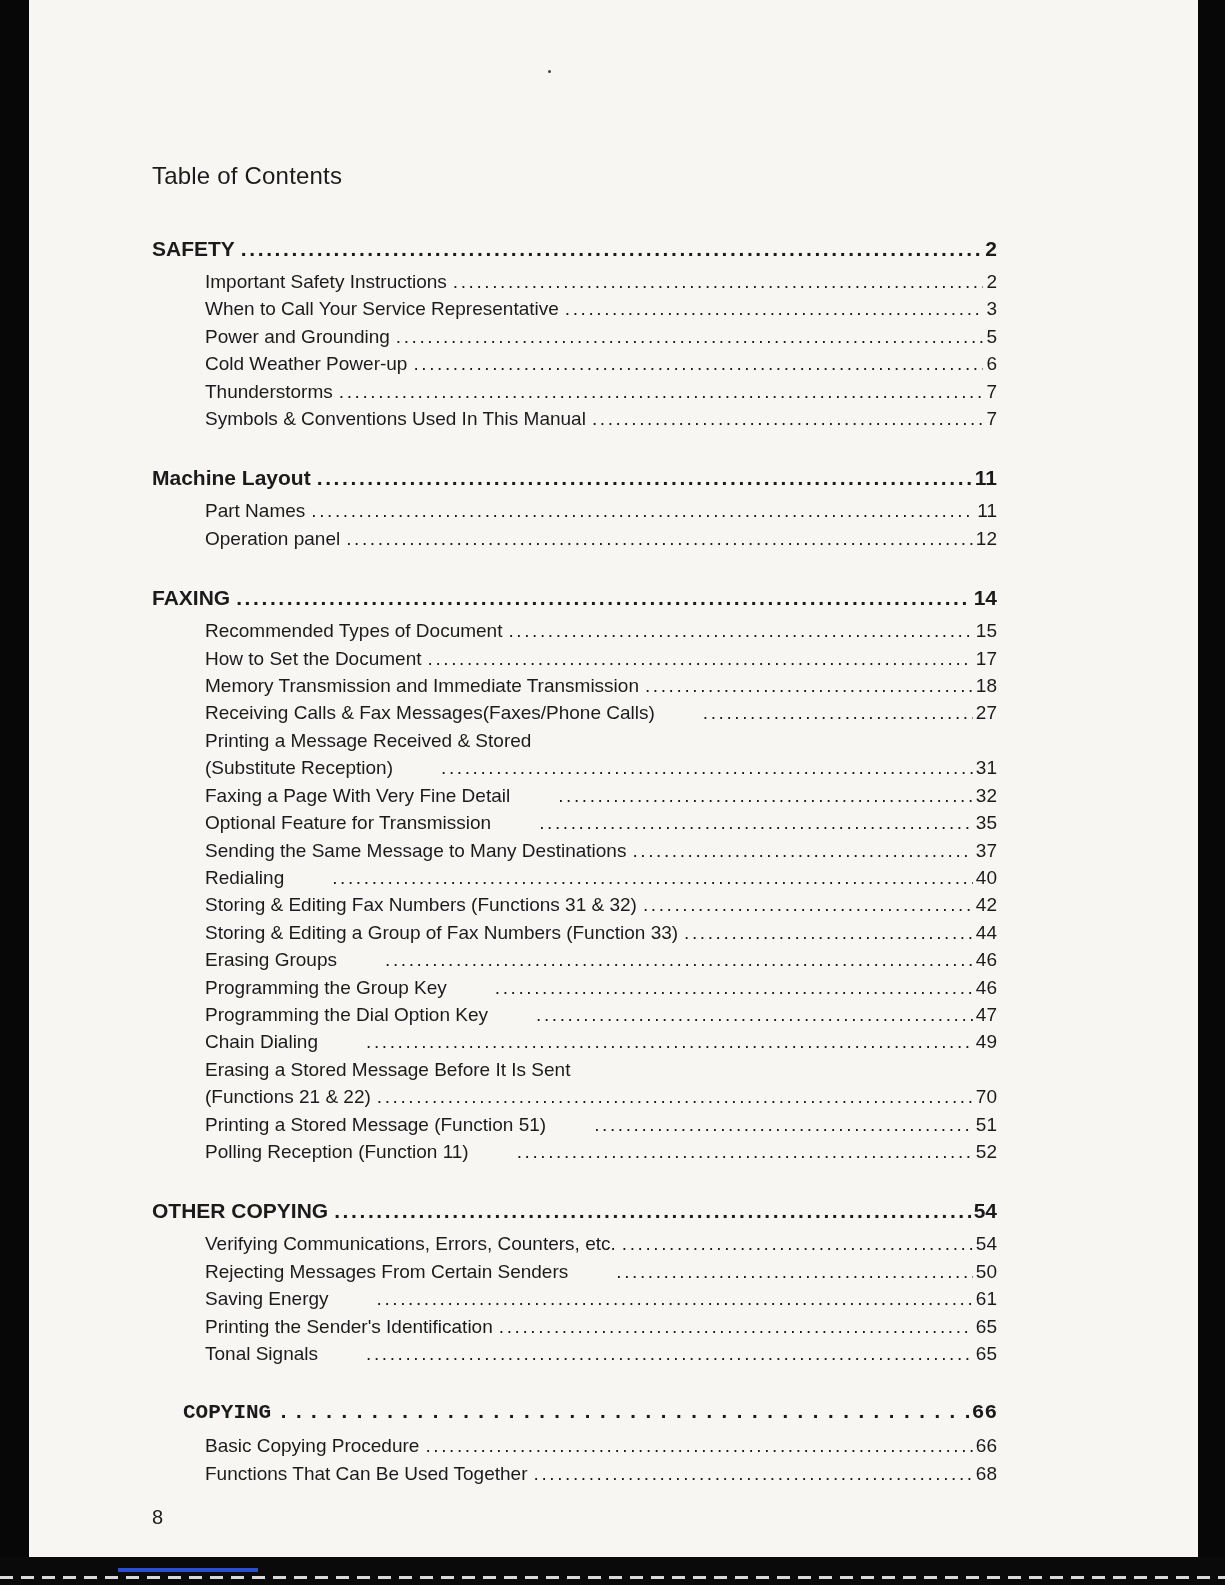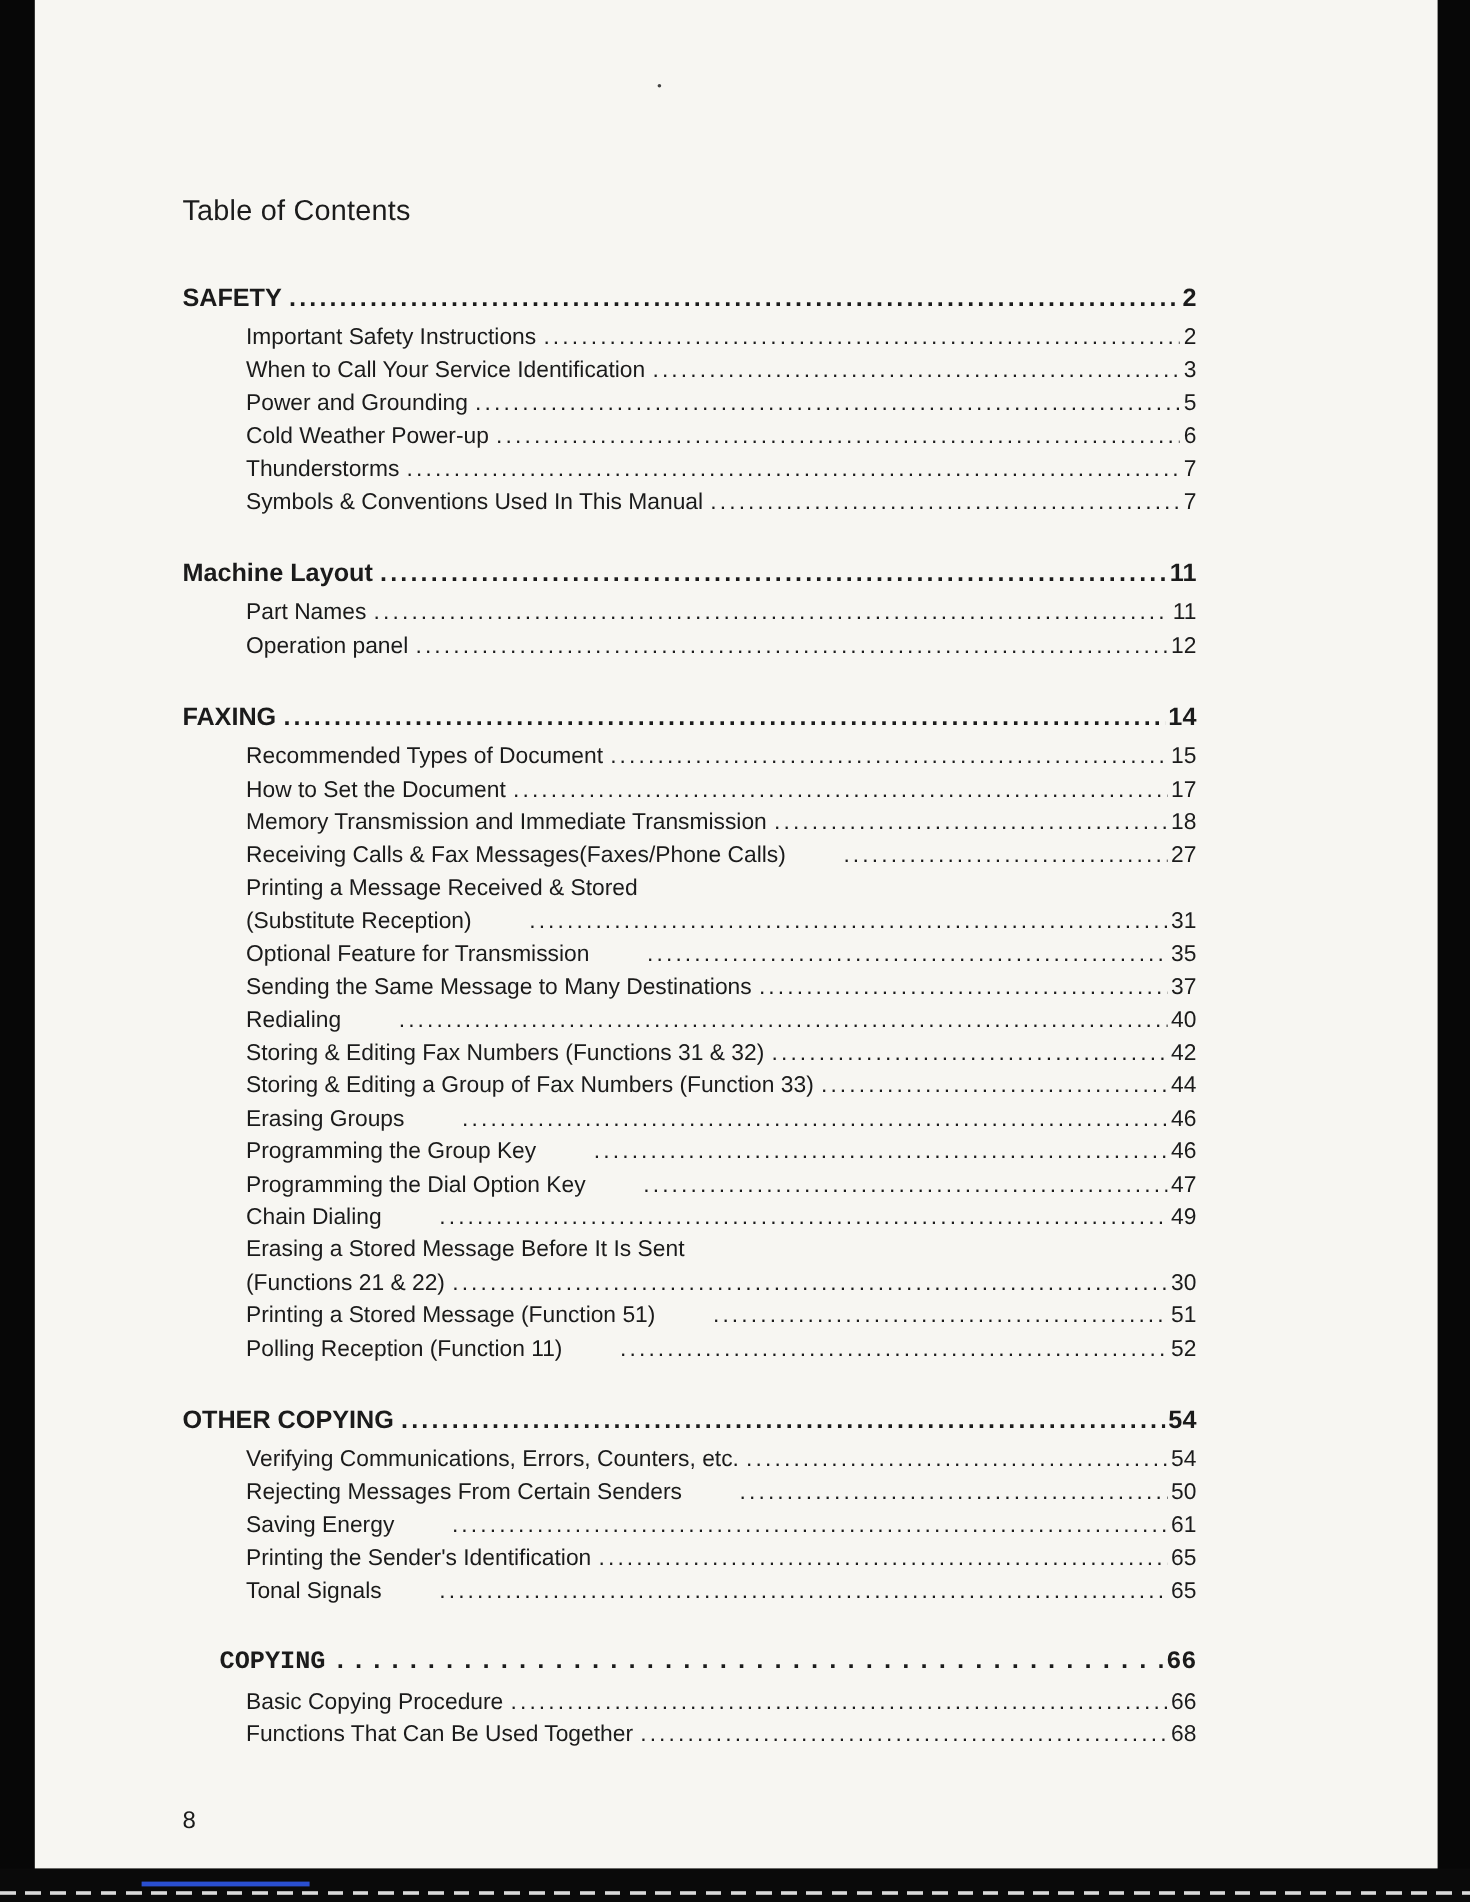--- a/index.html
+++ b/index.html
@@ -107,21 +107,21 @@
           <span class="toc-title">SAFETY</span>
           <span class="leader"></span>
           <span class="toc-page">2</span>
         </div>
         <div class="toc-row entry">
           <span class="toc-title">Important Safety Instructions</span>
           <span class="leader"></span>
           <span class="toc-page">2</span>
         </div>
         <div class="toc-row entry">
-          <span class="toc-title">When to Call Your Service Identification</span>
+          <span class="toc-title">When to Call Your Service Representative</span>
           <span class="leader"></span>
           <span class="toc-page">3</span>
         </div>
         <div class="toc-row entry">
           <span class="toc-title">Power and Grounding</span>
           <span class="leader"></span>
           <span class="toc-page">5</span>
         </div>
         <div class="toc-row entry">
           <span class="toc-title">Cold Weather Power-up</span>
@@ -184,20 +184,25 @@
         </div>
         <div class="toc-row entry">
           <span class="toc-title">Printing a Message Received &amp; Stored</span>
         </div>
         <div class="toc-row entry gap">
           <span class="toc-title">(Substitute Reception)</span>
           <span class="leader"></span>
           <span class="toc-page">31</span>
         </div>
         <div class="toc-row entry gap">
+          <span class="toc-title">Faxing a Page With Very Fine Detail</span>
+          <span class="leader"></span>
+          <span class="toc-page">32</span>
+        </div>
+        <div class="toc-row entry gap">
           <span class="toc-title">Optional Feature for Transmission</span>
           <span class="leader"></span>
           <span class="toc-page">35</span>
         </div>
         <div class="toc-row entry">
           <span class="toc-title">Sending the Same Message to Many Destinations</span>
           <span class="leader"></span>
           <span class="toc-page">37</span>
         </div>
         <div class="toc-row entry gap">
@@ -234,21 +239,21 @@
           <span class="toc-title">Chain Dialing</span>
           <span class="leader"></span>
           <span class="toc-page">49</span>
         </div>
         <div class="toc-row entry">
           <span class="toc-title">Erasing a Stored Message Before It Is Sent</span>
         </div>
         <div class="toc-row entry">
           <span class="toc-title">(Functions 21 &amp; 22)</span>
           <span class="leader"></span>
-          <span class="toc-page">30</span>
+          <span class="toc-page">70</span>
         </div>
         <div class="toc-row entry gap">
           <span class="toc-title">Printing a Stored Message (Function 51)</span>
           <span class="leader"></span>
           <span class="toc-page">51</span>
         </div>
         <div class="toc-row entry gap">
           <span class="toc-title">Polling Reception (Function 11)</span>
           <span class="leader"></span>
           <span class="toc-page">52</span>

